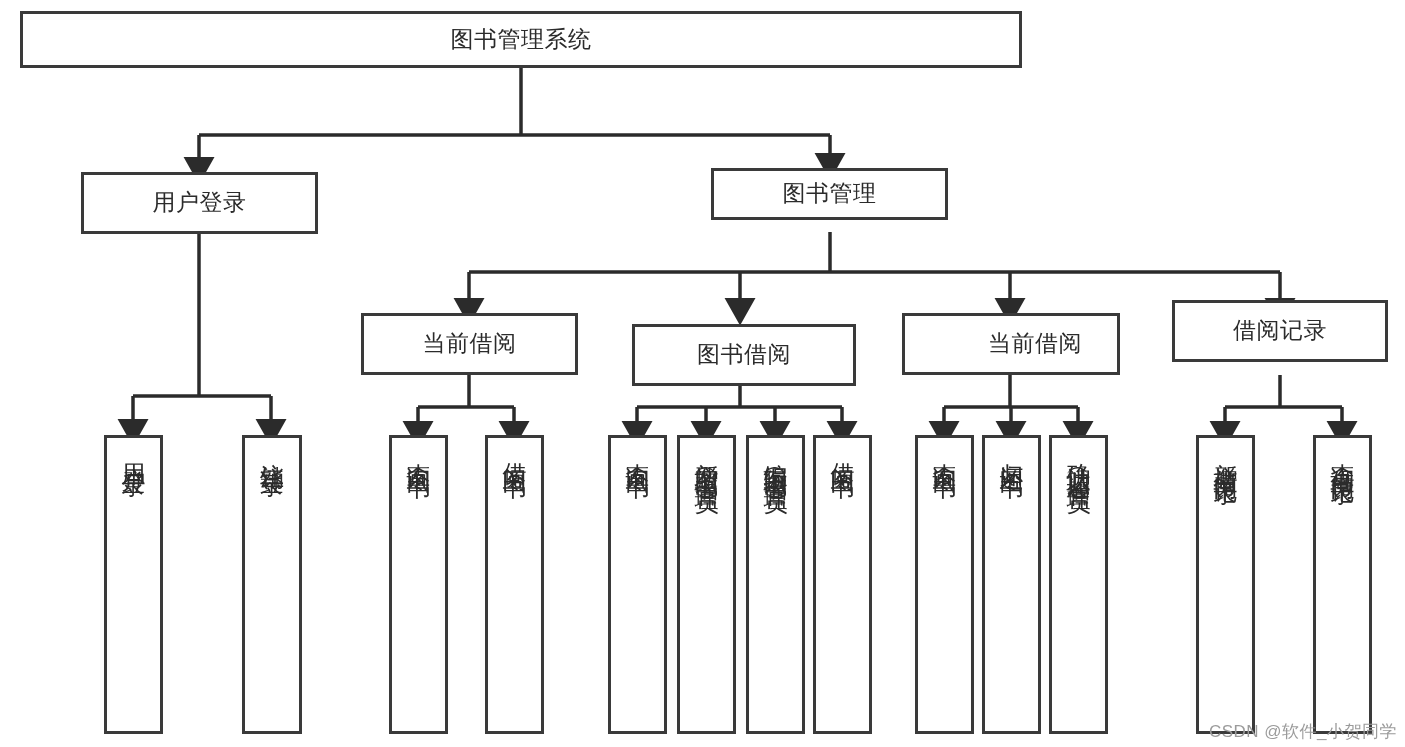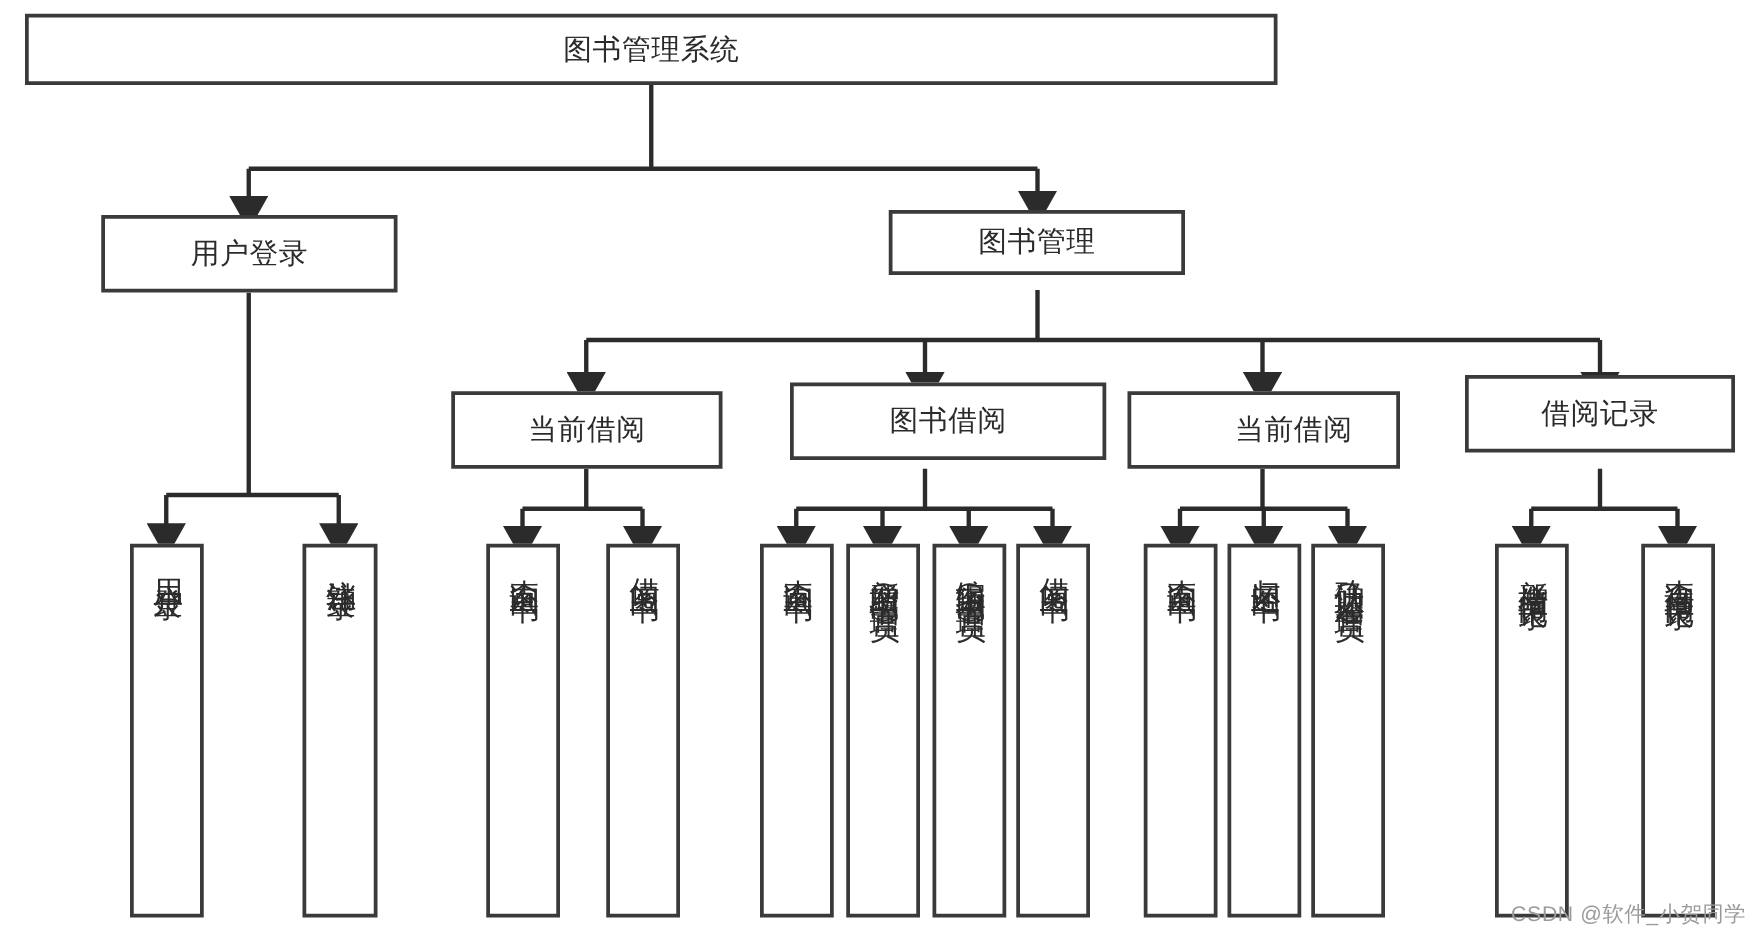--- a/index.html
+++ b/index.html
@@ -132,21 +132,21 @@
   <div class="node horiz" style="left:81px; top:172px; width:237px; height:62px;">
     <span class="label">用户登录</span>
   </div>
   <div class="node horiz" style="left:711px; top:168px; width:237px; height:52px;">
     <span class="label">图书管理</span>
   </div>
 
   <div class="node horiz" style="left:361px; top:313px; width:217px; height:62px;">
     <span class="label">当前借阅</span>
   </div>
-  <div class="node horiz" style="left:632px; top:306px; width:253px; height:62px;">
+  <div class="node horiz" style="left:632px; top:324px; width:224px; height:62px;">
     <span class="label">图书借阅</span>
   </div>
   <div class="node horiz" style="left:902px; top:313px; width:218px; height:62px;padding-left:48px;">
     <span class="label">当前借阅</span>
   </div>
   <div class="node horiz" style="left:1172px; top:300px; width:216px; height:62px;">
     <span class="label">借阅记录</span>
   </div>
 
   <div class="node vert" style="left:104px; top:435px; width:59px; height:299px;">

